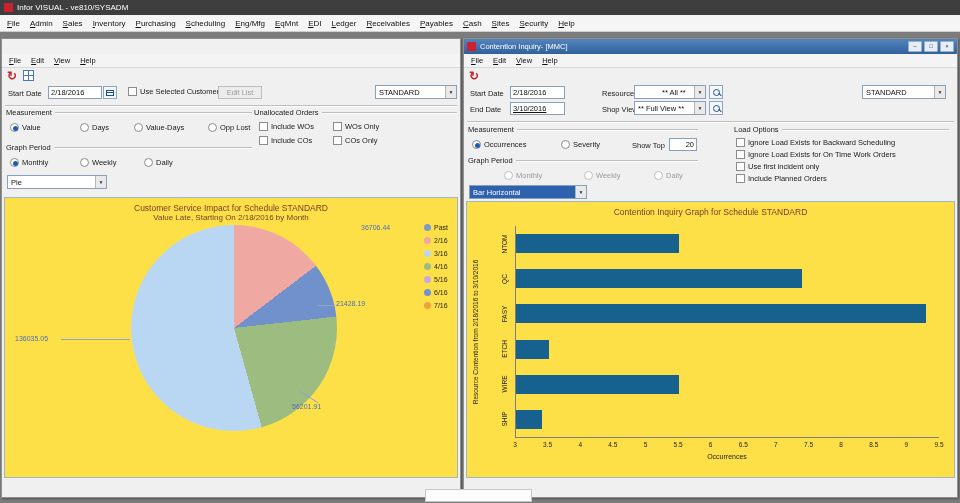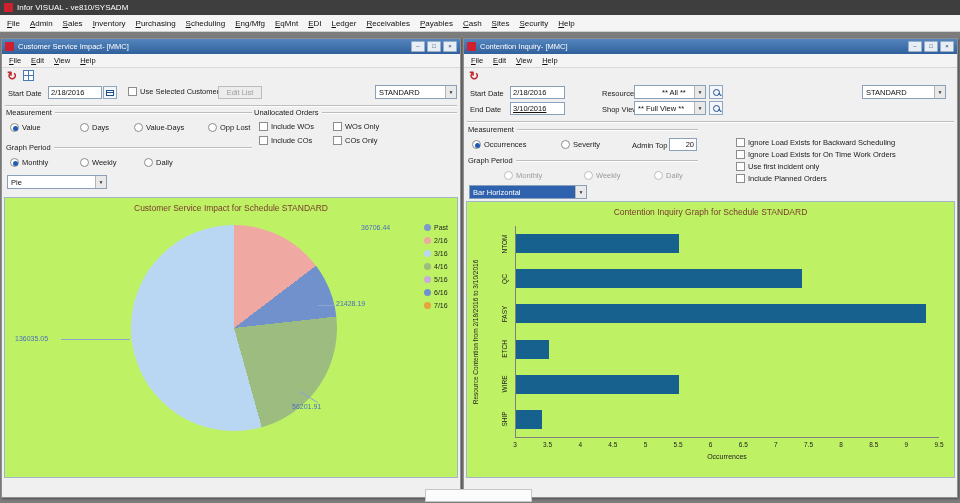--- a/index.html
+++ b/index.html
@@ -61,21 +61,21 @@
   .section-line { flex:1; height:2px; border-top:1px solid #bdbdbd; border-bottom:1px solid #fdfdfd; margin-top:1px; }
   .hsep { position:absolute; left:3px; right:3px; height:2px; border-top:1px solid #bdbdbd; border-bottom:1px solid #fdfdfd; }
   .mag-btn { position:absolute; width:14px; height:14px; background:#f3f6fa; border:1px solid #8fa6bd; }
   .mag-btn::before { content:""; position:absolute; left:3px; top:3px; width:5px; height:5px; border:1px solid #1d4f8c; border-radius:50%; }
   .mag-btn::after { content:""; position:absolute; left:8px; top:8px; width:4px; height:1px; background:#1d4f8c; transform:rotate(45deg); }
   .cal-btn { position:absolute; width:14px; height:13px; background:#f3f6fa; border:1px solid #8fa6bd; }
   .cal-btn::before { content:""; position:absolute; left:2px; top:3px; right:2px; bottom:2px; border:1px solid #1d4f8c; }
   .cal-btn::after { content:""; position:absolute; left:2px; top:5px; right:2px; height:1px; background:#1d4f8c; }
 
   
-  .chart-panel { position:absolute; background:#bef264; border:1px solid #9fb6c8; }
+  .chart-panel { position:absolute; background:#fde047; border:1px solid #9fb6c8; }
   #left-panel  { left:2px; top:114px; width:454px; height:281px; }
   #right-panel { left:2px; top:118px; width:489px; height:277px; }
   .chart-title { position:absolute; left:0; right:0; text-align:center; font-size:8.5px; color:#7a3b2e; }
   .chart-subtitle { position:absolute; left:0; right:0; text-align:center; font-size:8px; color:#7a3b2e; }
 
   
   .pie { position:absolute; left:126px; top:27px; width:206px; height:206px; border-radius:50%; background:#b9d7f2; }
   .pie-label { position:absolute; font-size:7px; color:#4a6fbd; white-space:nowrap; }
   .leader { position:absolute; height:1px; background:#8fa3cf; transform-origin:left center; }
   .legend { position:absolute; left:419px; top:26px; display:flex; flex-direction:column; gap:6px; }
@@ -121,29 +121,20 @@
   <span class="menu-item">Payables</span>
   <span class="menu-item">Cash</span>
   <span class="menu-item">Sites</span>
   <span class="menu-item">Security</span>
   <span class="menu-item">Help</span>
 </div>
 
 <div class="mdi">
 
   <div class="child-window" id="left-window">
-    <div class="child-titlebar">
-      <span class="infor-icon"></span>
-      <span>Customer Service Impact- [MMC]</span>
-      <span class="win-controls">
-        <span class="win-btn">–</span>
-        <span class="win-btn">□</span>
-        <span class="win-btn">×</span>
-      </span>
-    </div>
     <div class="child-menubar">
       <span class="menu-item">File</span>
       <span class="menu-item">Edit</span>
       <span class="menu-item">View</span>
       <span class="menu-item">Help</span>
     </div>
     <div class="child-toolbar">
       <span class="refresh-icon">↻</span>
       <span class="grid-icon"></span>
     </div>
@@ -223,20 +214,21 @@
         <span>Daily</span>
       </span>
 
       <span class="dd" style="left:5px; top:92px; width:100px;">
         <span class="dd-text">Pie</span>
         <span class="dd-arrow">▼</span>
       </span>
 
       <div class="chart-panel" id="left-panel">
         <div class="chart-title" style="top:5px;">Customer Service Impact for Schedule STANDARD</div>
+        <div class="chart-subtitle" style="top:15px;">Value Late, Starting On 2/18/2016 by Month</div>
         <div class="pie" style="background: conic-gradient(rgb(240, 168, 162) 0deg, rgb(240, 168, 162) 52.78deg, rgb(113, 145, 204) 52.78deg, rgb(113, 145, 204) 83.59deg, rgb(156, 188, 128) 83.59deg, rgb(156, 188, 128) 164.4deg, rgb(185, 215, 242) 164.4deg, rgb(185, 215, 242) 360deg);"></div>
         <span class="pie-label" style="left:356px; top:26px;">36706.44</span>
         <span class="pie-label" style="left:331px; top:102px;">21428.19</span>
         <span class="pie-label" style="left:287px; top:205px;">56201.91</span>
         <span class="pie-label" style="left:10px; top:137px;">136035.05</span>
         <span class="leader" style="left:313px; top:107px; width:17px;"></span>
         <span class="leader" style="left:295px; top:193px; width:21px; transform:rotate(32deg);"></span>
         <span class="leader" style="left:56px; top:141px; width:69px;"></span>
         <div class="legend">
           <span class="legend-item">
@@ -314,30 +306,34 @@
         <span class="dd-arrow">▼</span>
       </span>
       <span class="mag-btn" style="left:245px; top:18px;"></span>
 
       <span class="hsep" style="top:38px;"></span>
 
       <span class="section" style="left:4px; top:42px; width:230px;">
         <span>Measurement</span>
         <span class="section-line"></span>
       </span>
+      <span class="section" style="left:270px; top:42px; width:215px;">
+        <span>Load Options</span>
+        <span class="section-line"></span>
+      </span>
 
       <span class="radio-item" style="left:8px; top:57px;">
         <span class="radio checked"></span>
         <span>Occurrences</span>
       </span>
       <span class="radio-item" style="left:97px; top:57px;">
         <span class="radio"></span>
         <span>Severity</span>
       </span>
-      <span class="lbl" style="left:168px; top:58px;">Admin Top</span>
+      <span class="lbl" style="left:168px; top:58px;">Show Top</span>
       <span class="tbox" style="left:199px; top:55px; width:28px; text-align:right;margin-left:6px;">20</span>
 
       <span class="check-item" style="left:272px; top:55px;">
         <span class="checkbox"></span>
         <span>Ignore Load Exists for Backward Scheduling</span>
       </span>
       <span class="check-item" style="left:272px; top:67px;">
         <span class="checkbox"></span>
         <span>Ignore Load Exists for On Time Work Orders</span>
       </span>

